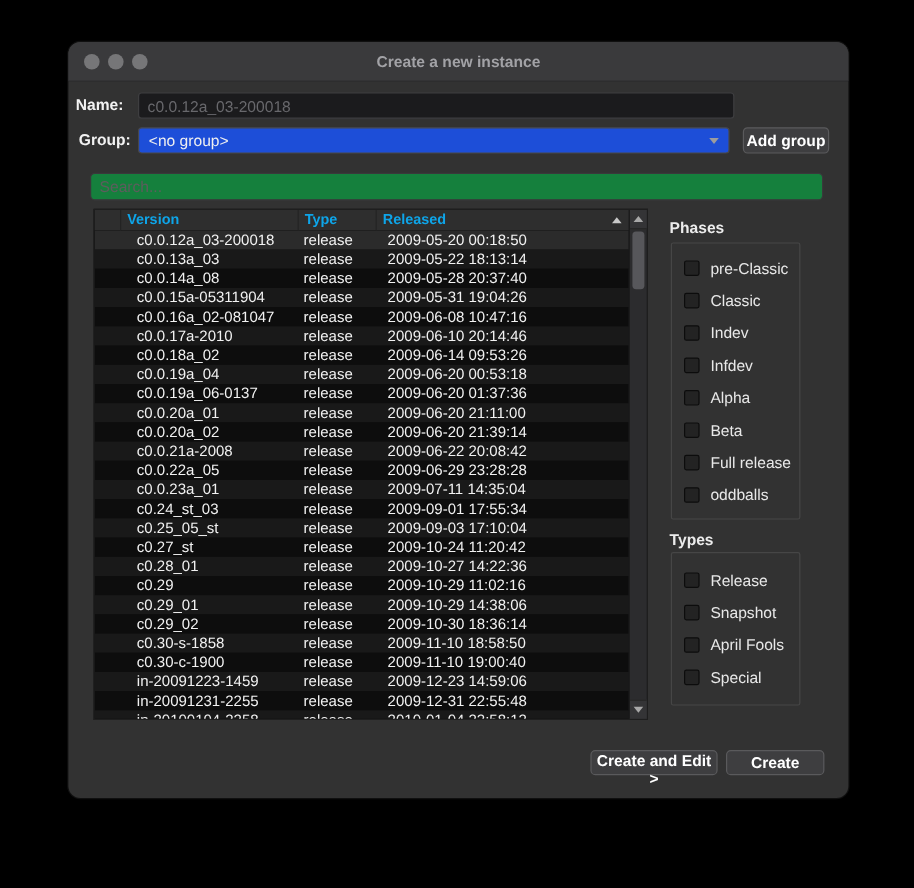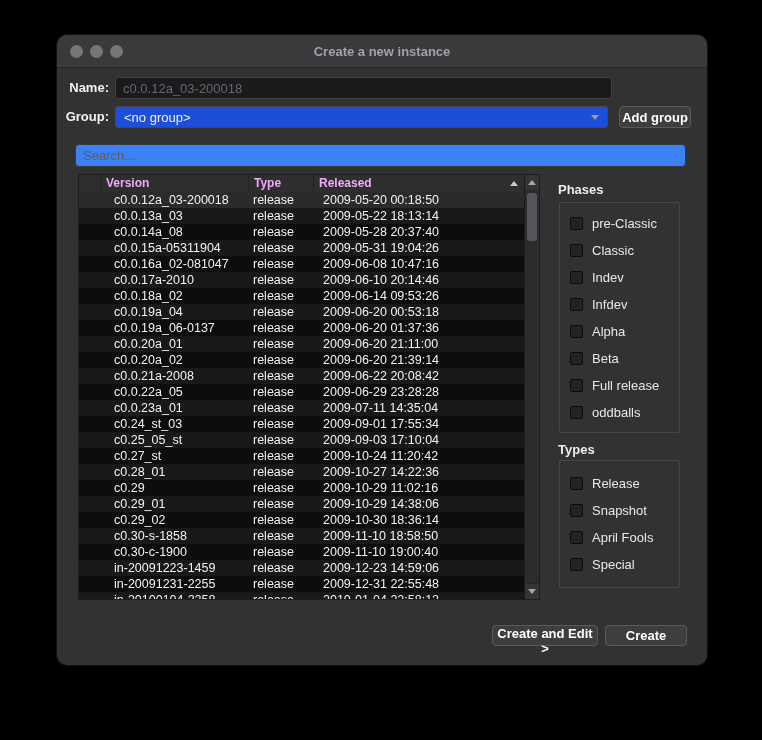--- a/index.html
+++ b/index.html
@@ -11,28 +11,28 @@
   
   .titlebar { position:absolute; top:0; left:0; right:0; height:33px; background:#3a3a3c;
               border-bottom:1px solid #262628; border-radius:10px 10px 0 0; }
   .title { text-align:center; line-height:33px; font-size:13px; font-weight:bold; color:#a2a2a6; }
   .traffic { position:absolute; left:13px; top:0; height:33px; display:flex; align-items:center; gap:7px; }
   .tl { width:13px; height:13px; border-radius:50%; background:#767678; display:inline-block; }
 
   
   .lbl { position:absolute; left:0; width:52px; text-align:right; font-size:13px;
          font-weight:bold; color:#f2f2f2; line-height:22px; }
-  .name-lbl { top:42px; }
+  .name-lbl { top:42px;text-align:center; }
   .group-lbl { top:71px; }
   .text-input { position:absolute; background:#1b1b1d; border:1px solid #3e3e40; border-radius:3px;
                 color:#e8e8e8; font-size:13px; padding:0 7px; outline:none;
                 font-family:"Liberation Sans", sans-serif; }
   .text-input::placeholder { color:#68686c; }
   .name-input { left:58px; top:42px; width:497px; height:22px; }
-  .search-input { left:18px; top:109px; width:611px; height:23px; background:#3b82f6;
+  .search-input { left:18px; top:109px; width:611px; height:23px; background:#15803d;
                   border:1px solid #39393b; border-radius:4px; }
   .search-input::placeholder { color:#5d5d5d; }
 
   .combo { position:absolute; left:58px; top:71px; width:493px; height:22px; background:#1d4ed8;
            border:1px solid #48484a; border-radius:3px; color:#f0f0f0; font-size:13px;
            display:flex; align-items:center; padding:0 8px; cursor:default; }
   .combo-arrow { margin-left:auto; width:0; height:0; border-left:4px solid transparent;
                  border-right:4px solid transparent; border-top:5px solid #9c9c9e; }
 
   .btn { position:absolute; background:#3e3e40; border:1px solid #5a5a5c; border-radius:4px;
@@ -40,21 +40,21 @@
          font-family:"Liberation Sans", sans-serif; }
   .add-group-btn { left:562px; top:71px; width:72px; height:22px; }
   .create-edit-btn { left:435px; top:590px; width:106px; height:21px; }
   .create-btn { left:548px; top:590px; width:82px; height:21px; }
 
   
   .table { position:absolute; left:21px; top:139px; width:462px; height:426px;
            border:1px solid #1e1e1e; background:#0e0e0e; }
   .thead { position:absolute; top:0; left:0; right:15px; height:17px; background:#2e2e2e;
            display:grid; grid-template-columns:22px 148px 65px 1fr; }
-  .th { font-size:12px; font-weight:600; color:#f0abfc; line-height:17px; padding:0 5px;
+  .th { font-size:12px; font-weight:600; color:#0ea5e9; line-height:17px; padding:0 5px;
         border-right:1px solid #232323; white-space:nowrap; overflow:hidden; }
   .th-released { display:flex; align-items:center; justify-content:space-between;
                  border-right:none; padding-right:6px; }
   .sort-asc { width:0; height:0; border-left:4px solid transparent; border-right:4px solid transparent;
               border-bottom:5px solid #c9c9c9; display:inline-block; }
   .tbody { position:absolute; top:17px; left:0; right:15px; bottom:0; overflow:hidden; }
   .row { display:grid; grid-template-columns:22px 148px 65px 1fr; height:16px; line-height:16px;
          font-size:12.5px; font-weight:500; color:#f2f2f2; white-space:nowrap; }
   .row:nth-child(odd) { background:#0d0d0d; }
   .row:nth-child(even) { background:#191919; }
@@ -75,21 +75,21 @@
             border-bottom:5px solid #a8a8a8; }
   .tri-down { width:0; height:0; border-left:4px solid transparent; border-right:4px solid transparent;
               border-top:5px solid #a8a8a8; }
   .sthumb { position:absolute; left:2px; right:2px; top:18px; height:48px;
             background:#57575b; border-radius:3px; }
 
   
   .panel-label { position:absolute; left:501px; font-size:13px; font-weight:bold; color:#ececec; }
   .phases-label { top:147px; }
   .types-label { top:407px; }
-  .groupbox { position:absolute; left:502px; width:121px; border:1px solid #464646;
+  .groupbox { position:absolute; left:502px; width:108px; border:1px solid #464646;
               border-radius:2px; }
   .phases-box { top:167px; height:231px; padding-top:7px; }
   .types-box { top:425px; height:128px; padding-top:9px; }
   .check-item { display:flex; align-items:center; height:27px; padding-left:10px; gap:9px;
                 font-size:13px; color:#e8e8e8; cursor:default; }
   .checkbox { width:13px; height:13px; background:#232323; border:1px solid #0c0c0c;
               border-radius:2px; flex:none; }
 </style>
 </head>
 <body>

